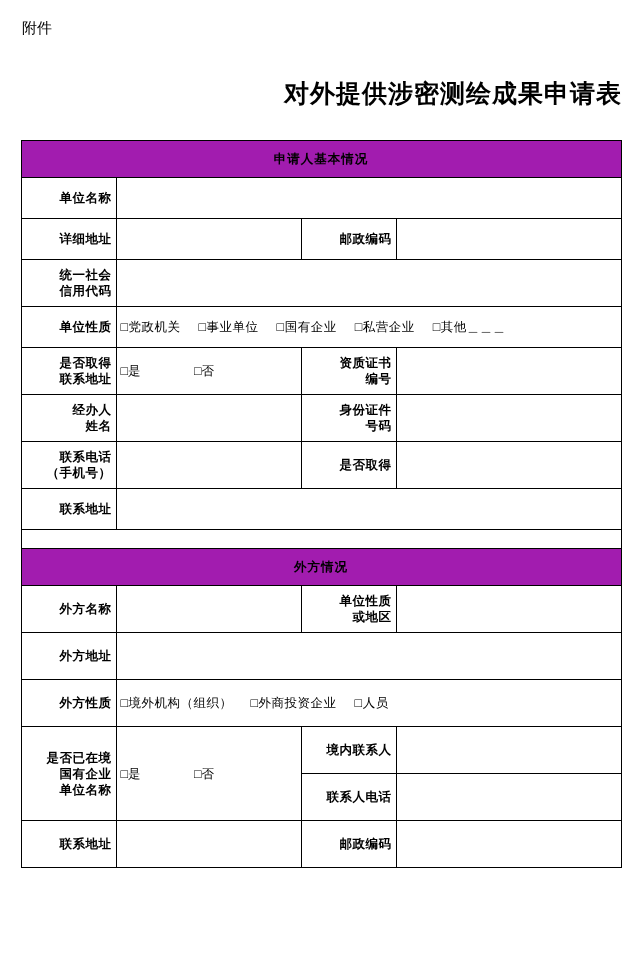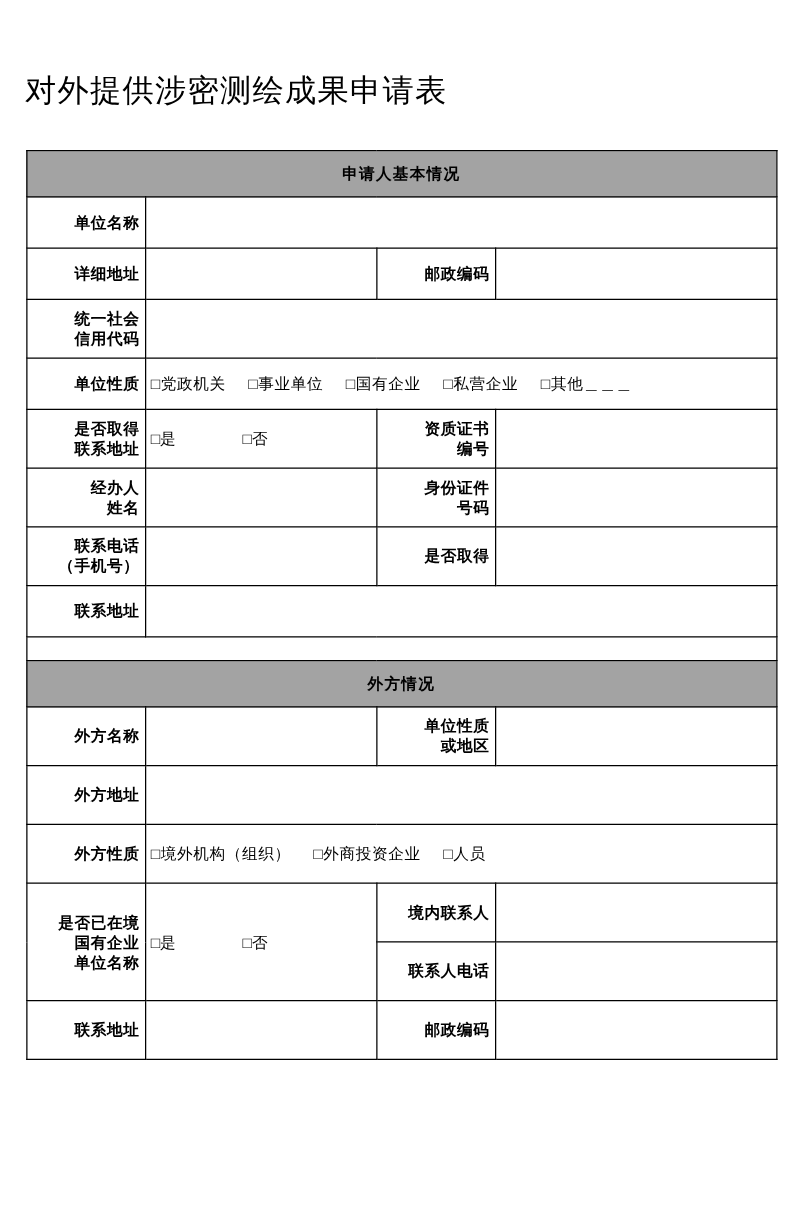--- a/index.html
+++ b/index.html
@@ -22,42 +22,42 @@
     padding: 18px 20px 0 20px;
     position: relative;
   }
   .attach-label {
     font-size: 15px;
     line-height: 20px;
     margin: 0 0 0 2px;
     font-weight: normal;
   }
   .doc-title {
-    text-align: left;
+    text-align: right;
     font-size: 25px;
-    font-weight: normal;
+    font-weight: bold;
     letter-spacing: 1px;
     margin: 38px 0 30px 0;
     line-height: 34px;
   }
   table.form {
     border-collapse: collapse;
     width: 600px;
     margin: 0 auto;
     table-layout: fixed;
   }
   table.form td {
     border: 1px solid #000000;
     font-size: 12.5px;
     padding: 3px 4px;
     vertical-align: middle;
     line-height: 16px;
   }
   .section-head {
-    background: #a3a3a3;
+    background: #a21caf;
     text-align: center;
     font-weight: bold;
     font-size: 15px;
     height: 30px;
     letter-spacing: 1px;
   }
   .lbl {
     text-align: right;
     font-weight: bold;
     font-size: 12.5px;
@@ -92,20 +92,21 @@
   .h-sm { height: 34px; }
   .h-md { height: 40px; }
   .h-lg { height: 46px; }
   .two-line { line-height: 15px; }
 </style>
 </head>
 <body>
 
 <div class="page">
 
+  <div class="attach-label">附件</div>
 
   <div class="doc-title">对外提供涉密测绘成果申请表</div>
 
   <table class="form">
     <colgroup>
       <col style="width:95px">
       <col style="width:185px">
       <col style="width:95px">
       <col style="width:225px">
     </colgroup>

